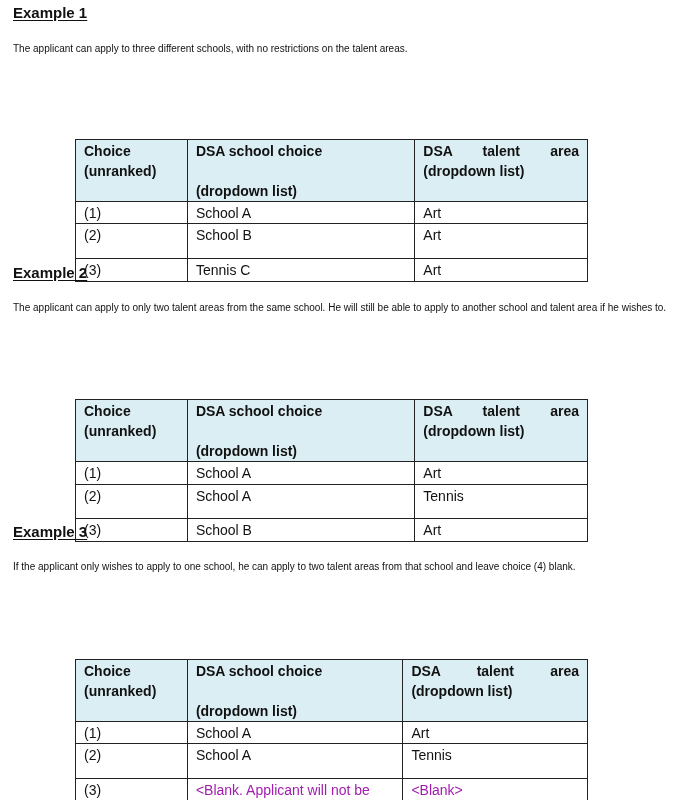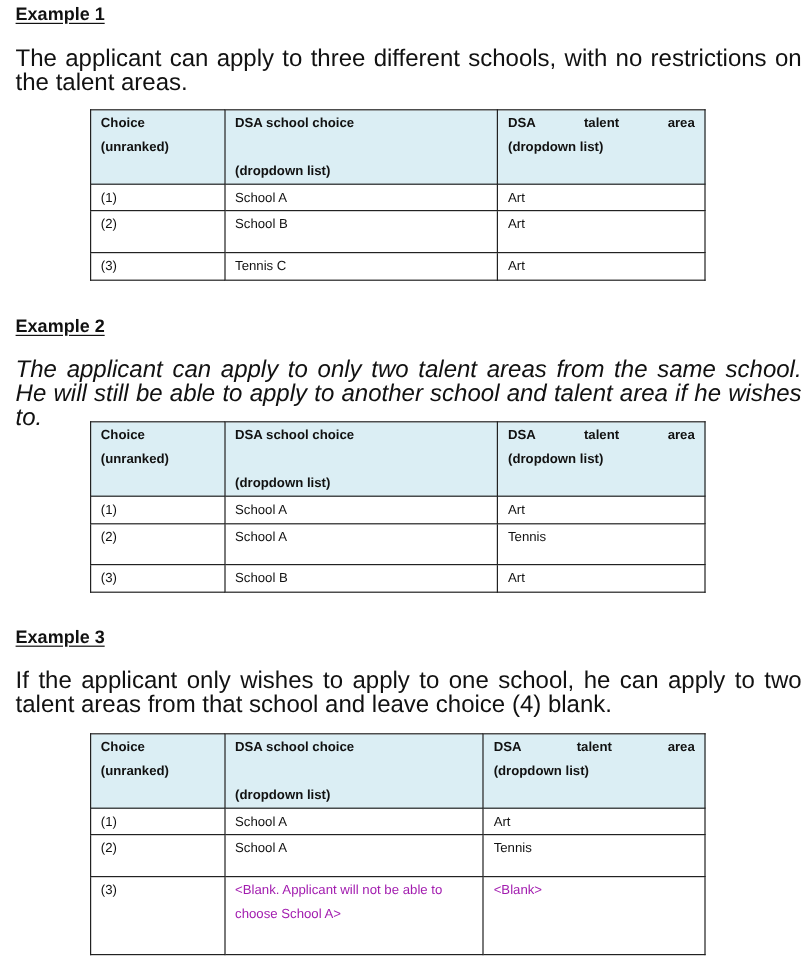--- a/index.html
+++ b/index.html
@@ -1,22 +1,22 @@
 <!DOCTYPE html>
 <html><head>
 <meta charset="utf-8">
 <style>
   html, body { margin:0; padding:0; background:#ffffff; }
   body { width:673px; height:800px; position:relative; overflow:hidden;
          font-family:"Liberation Sans", sans-serif; color:#111; }
   .heading { position:absolute; left:13px; font-weight:bold; font-size:15px;
              text-decoration:underline; text-underline-offset:2px; }
-  .para { position:absolute; left:13px; width:655px; font-size:20px; line-height:20px;
+  .para { position:absolute; left:13px; width:655px; font-size:10px; line-height:20px;
           text-align:justify; text-align-last:left; }
-  table.dsa { position:absolute; border-collapse:collapse; font-size:11px; }
+  table.dsa { position:absolute; border-collapse:collapse; font-size:14px;margin-top:48px; }
   table.dsa td, table.dsa th { border:1.5px solid #222; vertical-align:top;
        padding:1px 8px 0 8px; text-align:left; line-height:20px; }
   table.dsa th { background:#dbeef4; font-weight:bold; }
   .th-school .l2 { display:block; margin-top:20px; }
   .th-talent { text-align:left; text-align-last:justify; }
   .th-talent .l2 { display:block; text-align-last:left; }
   .red { color:#a21caf; }
   .blank-cell { text-align:justify; }
 </style>
 </head>
@@ -48,21 +48,21 @@
   </tr>
   <tr style="height:23px;">
     <td>(3)</td>
     <td>Tennis C</td>
     <td>Art</td>
   </tr>
 </tbody>
   </table>
 
 <div class="heading" style="top:264px;text-align:right;">Example 2</div>
-<div class="para" style="top:298px;font-style:italic;">The applicant can apply to only two talent areas from the same school. He will still be able to apply to another school and talent area if he wishes to.</div>
+<div class="para" style="top:298px;">The applicant can apply to only two talent areas from the same school. He will still be able to apply to another school and talent area if he wishes to.</div>
 <table class="dsa" style="left:75px; top:351px; width:513px;">
   <colgroup>
       <col style="width:112px">
       <col style="width:228px">
       <col style="width:173px">
     </colgroup>
   <tbody>
       <tr style="height:57px;">
     <th><span>Choice</span><br><span>(unranked)</span></th>
     <th class="th-school"><span>DSA school choice</span><span class="l2">(dropdown list)</span></th>

